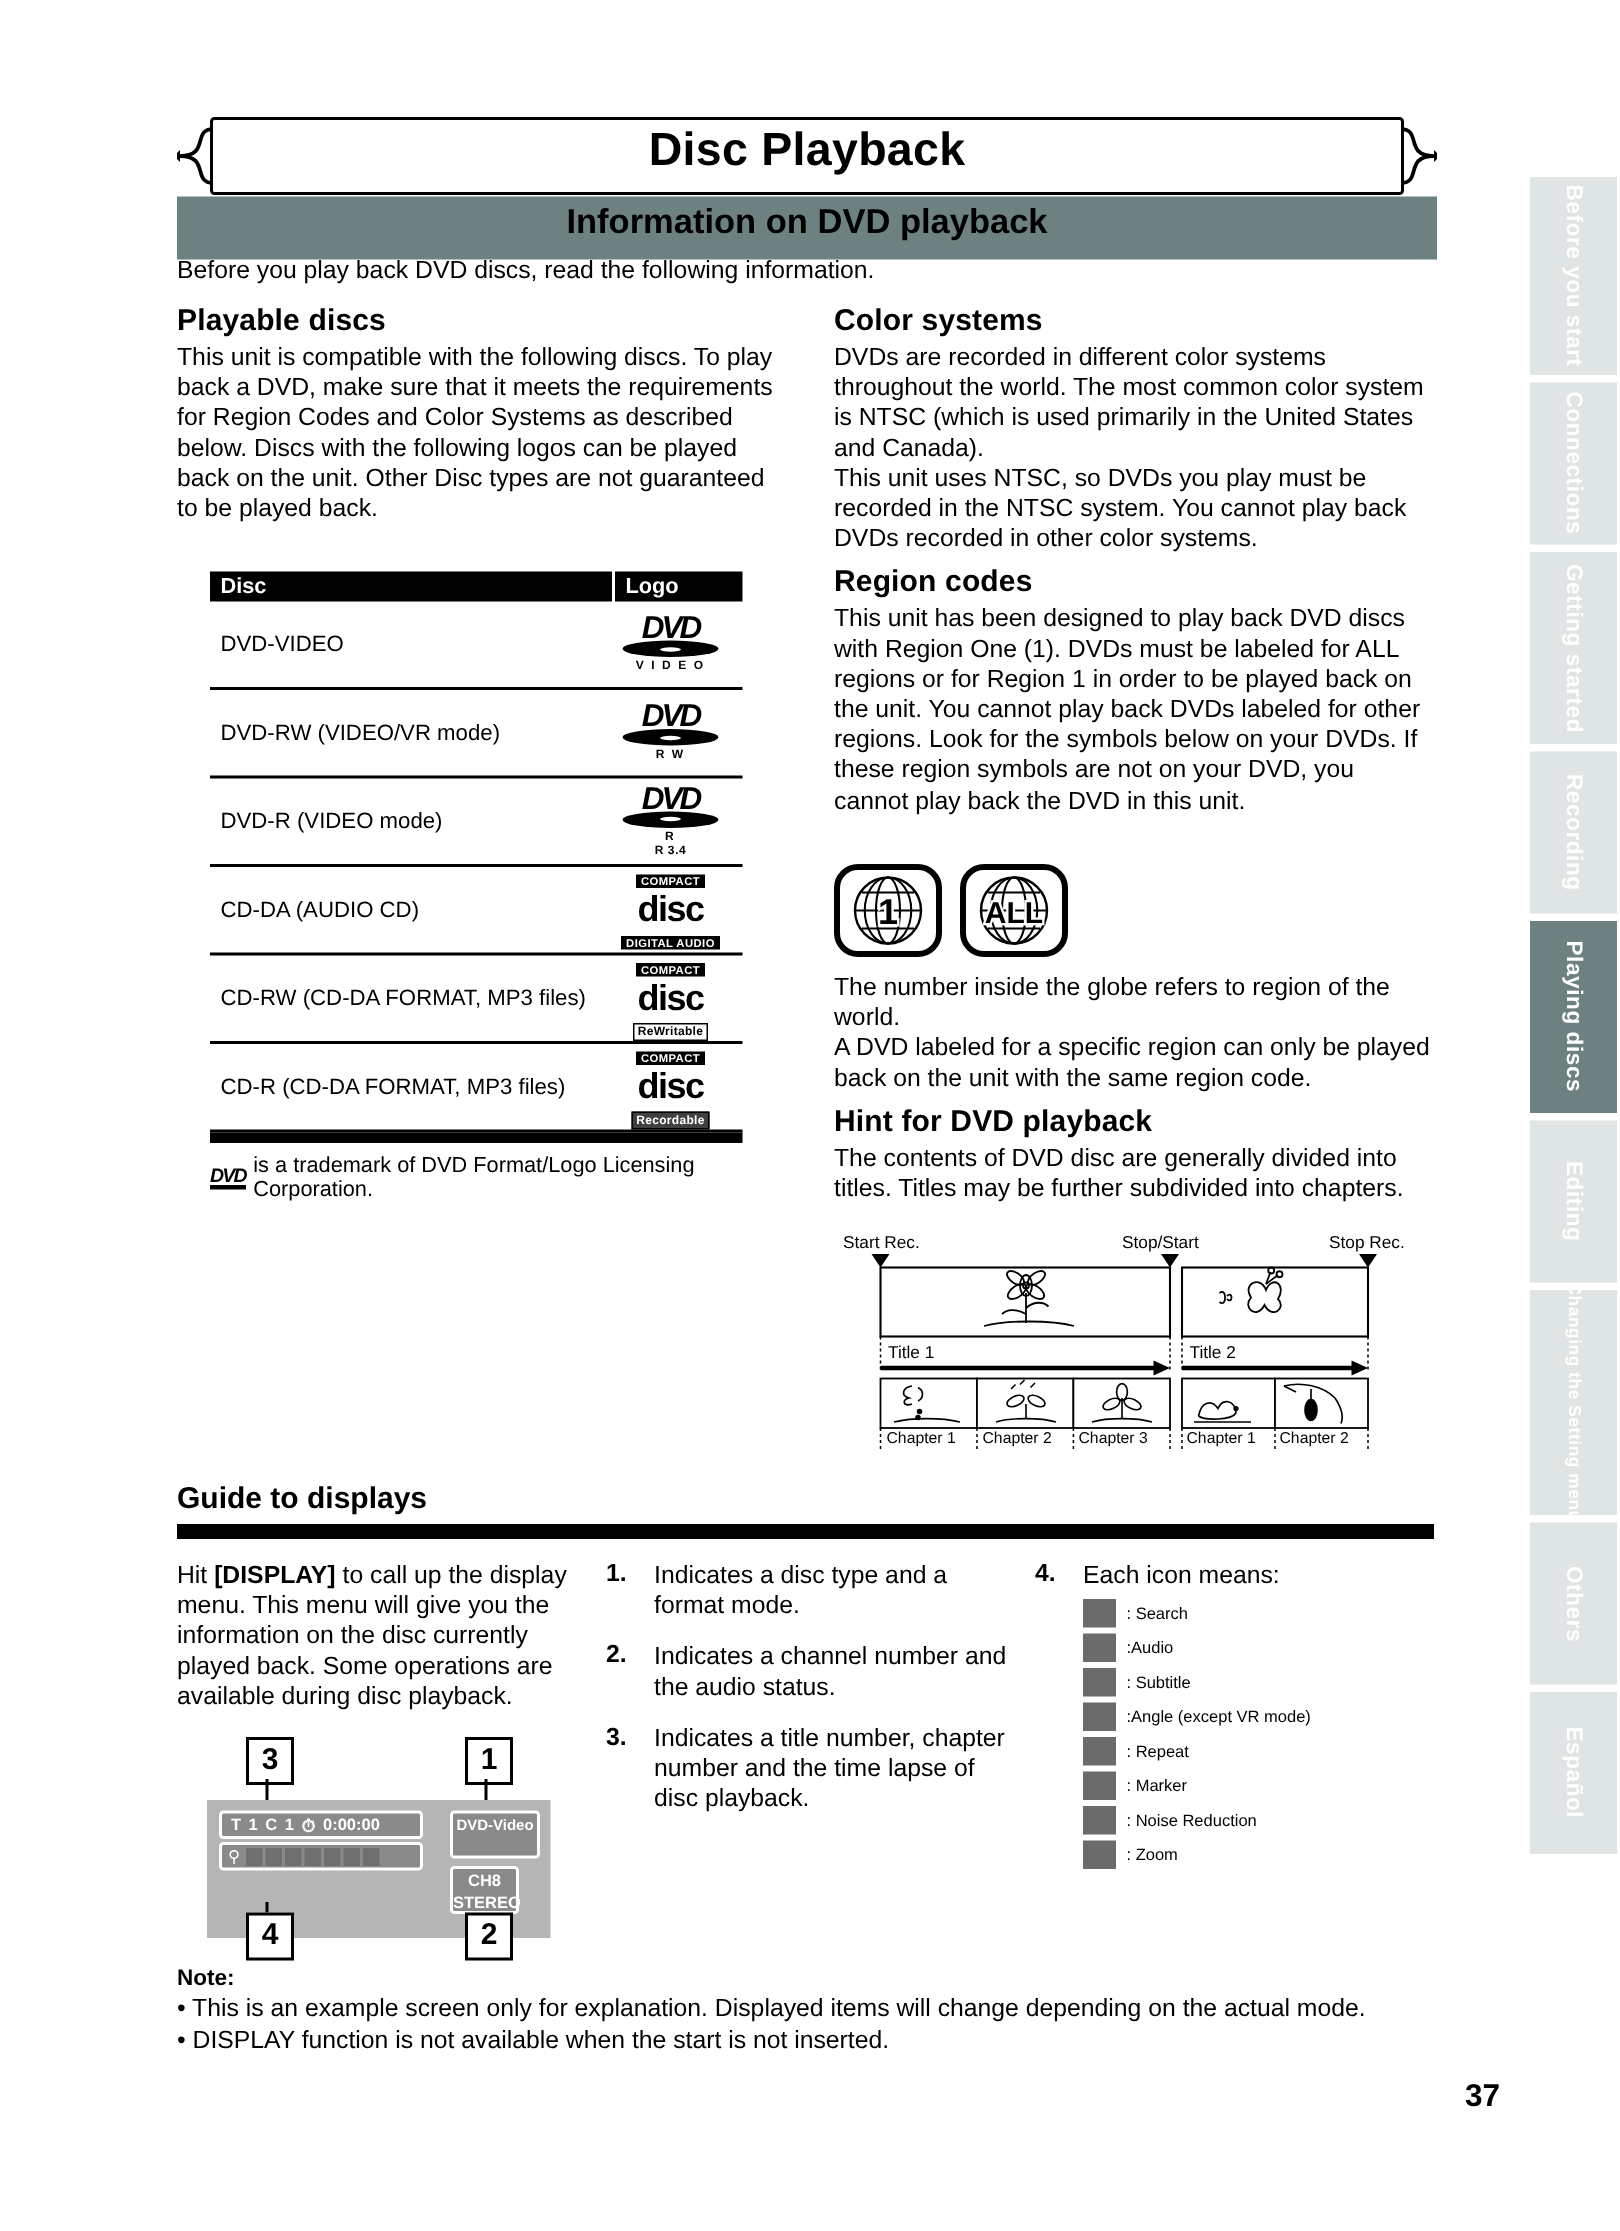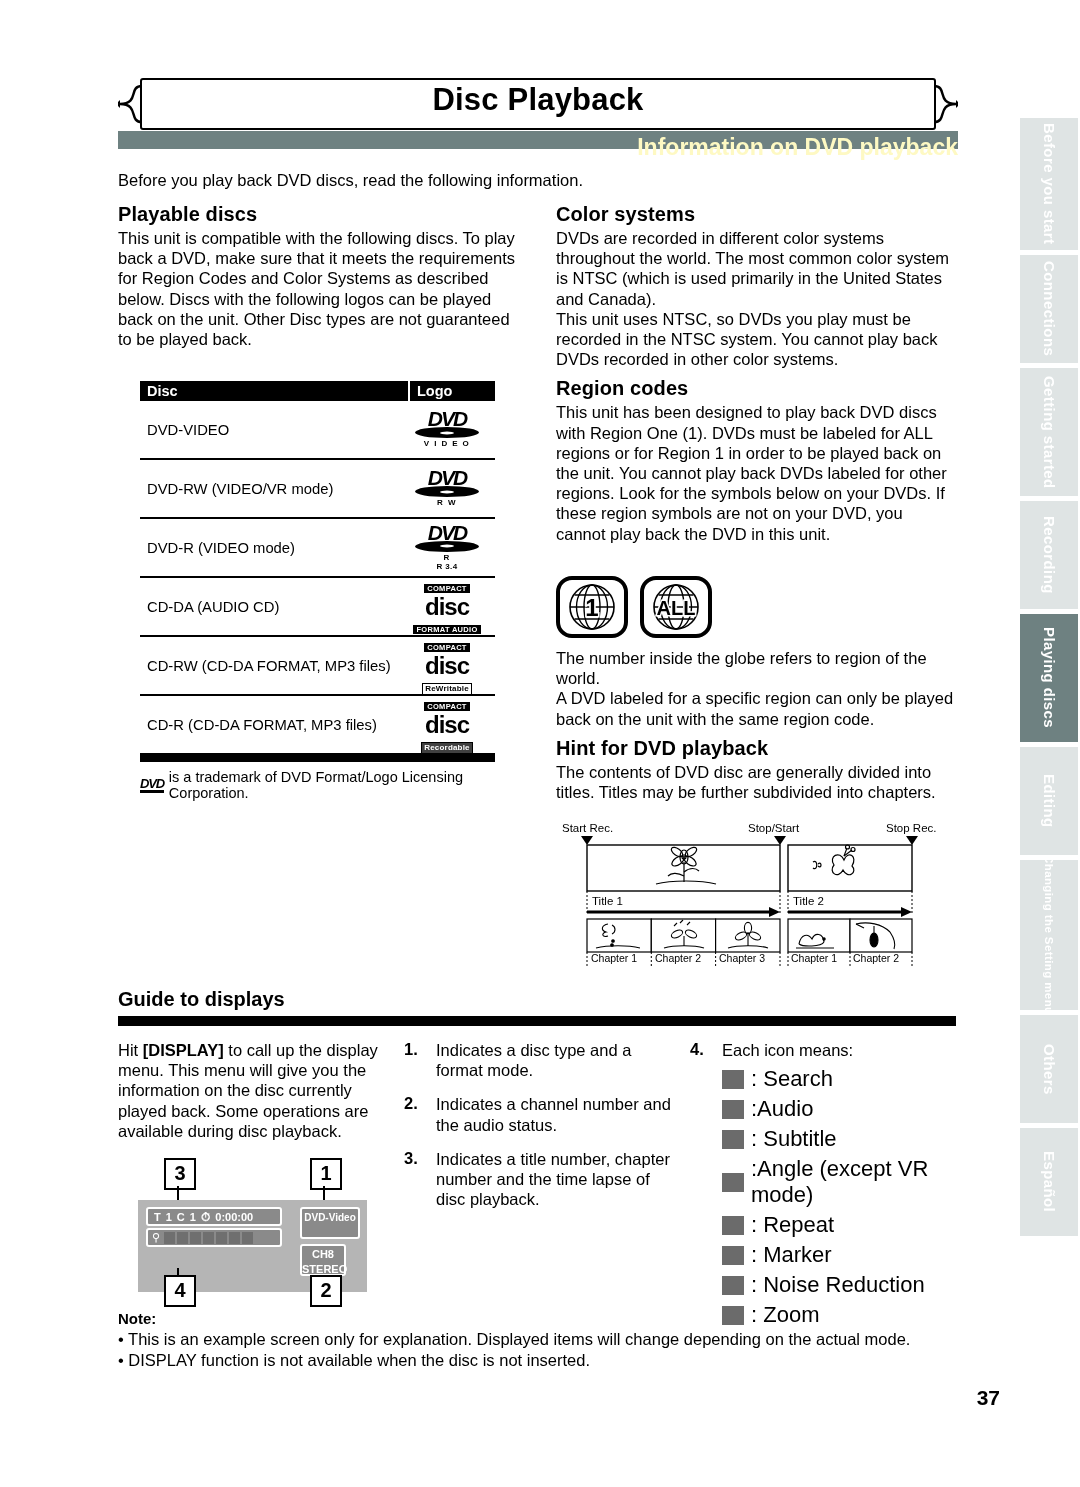--- a/index.html
+++ b/index.html
@@ -23,23 +23,23 @@
     box-sizing:border-box;
   }
   .title-banner .tname{
     position:absolute;left:0;right:0;top:4px;text-align:center;
     font-size:31px;font-weight:bold;letter-spacing:.2px;
   }
   .ribbon-end{position:absolute;top:6px;width:26px;height:40px;}
 
   
   .sec-bar{
-    position:absolute;left:118px;top:131px;width:840px;height:18px;
-    background:#6e8181;color:#fef9c3;
-    font-size:23px;font-weight:bold;text-align:right;
+    position:absolute;left:118px;top:131px;width:840px;height:42px;
+    background:#6e8181;color:#000000;
+    font-size:23px;font-weight:bold;text-align:center;
     line-height:33px;
   }
   .lead{
     position:absolute;left:118px;top:170px;width:840px;
     font-size:16.5px;line-height:20px;
   }
 
   
   .colL{position:absolute;left:118px;top:203px;width:400px;}
   .colR{position:absolute;left:556px;top:203px;width:400px;}
@@ -113,21 +113,21 @@
   .g-col1{position:absolute;left:118px;top:1040px;width:275px;font-size:16.5px;line-height:20.2px;}
   .g-col2{position:absolute;left:404px;top:1040px;width:272px;}
   .g-col3{position:absolute;left:690px;top:1040px;width:280px;}
 
   .numitem{display:flex;margin-bottom:14px;}
   .numitem .n{flex:0 0 32px;font-weight:bold;font-size:16.5px;}
   .numitem .x{flex:1;font-size:16.5px;line-height:20.2px;}
 
   .iconline{display:flex;align-items:center;margin:0 0 4px 32px;}
   .iconbox{width:22px;height:19px;background:#6b6b6b;margin-right:7px;flex:0 0 22px;}
-  .iconlabel{font-size:22px;}
+  .iconlabel{font-size:11px;}
 
   
   .osd-wrap{position:absolute;left:124px;top:1158px;width:250px;height:145px;}
   .osd{position:absolute;left:14px;top:42px;width:229px;height:92px;background:#b5b5b5;}
   .callout{position:absolute;width:28px;height:28px;border:2.5px solid #000;background:#fff;
       font-size:20px;font-weight:bold;text-align:center;line-height:26px;}
 
   .osd-bar{position:absolute;background:#8a8a8a;border:2.5px solid #fff;border-radius:3px;
       box-sizing:border-box;color:#fff;}
   .osd-time{left:8px;top:7px;width:136px;height:19px;font-size:11px;font-weight:bold;
@@ -229,21 +229,21 @@
         </div>
       </div>
     </div>
 
     <div class="dt-row">
       <div class="name">CD-DA (AUDIO CD)</div>
       <div class="logo">
         <div class="cdlogo">
           <span class="cap">COMPACT</span>
           <div class="dsc">disc</div>
-          <span class="tagline">FORMAT AUDIO</span>
+          <span class="tagline">DIGITAL AUDIO</span>
         </div>
       </div>
     </div>
 
     <div class="dt-row">
       <div class="name">CD-RW (CD-DA FORMAT, MP3 files)</div>
       <div class="logo">
         <div class="cdlogo">
           <span class="cap">COMPACT</span>
           <div class="dsc">disc</div>
@@ -516,21 +516,21 @@
 
     <div class="osd-line" style="left:53px;top:110px;height:18px;"></div>
     <div class="osd-line" style="left:199px;top:120px;height:8px;"></div>
     <div class="callout" style="left:40px;top:117px">4</div>
     <div class="callout" style="left:186px;top:117px">2</div>
   </div>
 
   <div class="note">
     <div class="nh">Note:</div>
     <div class="nb">• This is an example screen only for explanation. Displayed items will change depending on the actual mode.</div>
-    <div class="nb">• DISPLAY function is not available when the disc is not inserted.</div>
+    <div class="nb">• DISPLAY function is not available when the start is not inserted.</div>
   </div>
 
   <div class="pageno">37</div>
 
   <div class="tabs">
     <div class="tab" style="height:132px">
       <span class="lbl">Before you start</span>
       </div>
     <div class="tab" style="height:108px">
       <span class="lbl">Connections</span>

